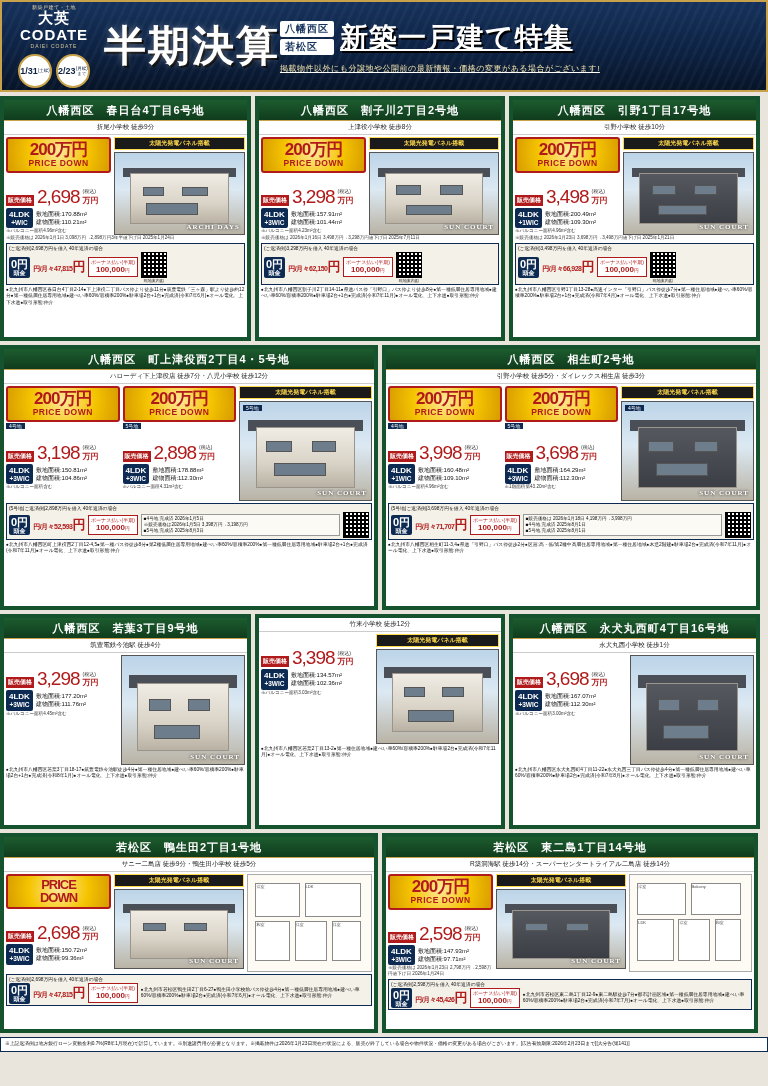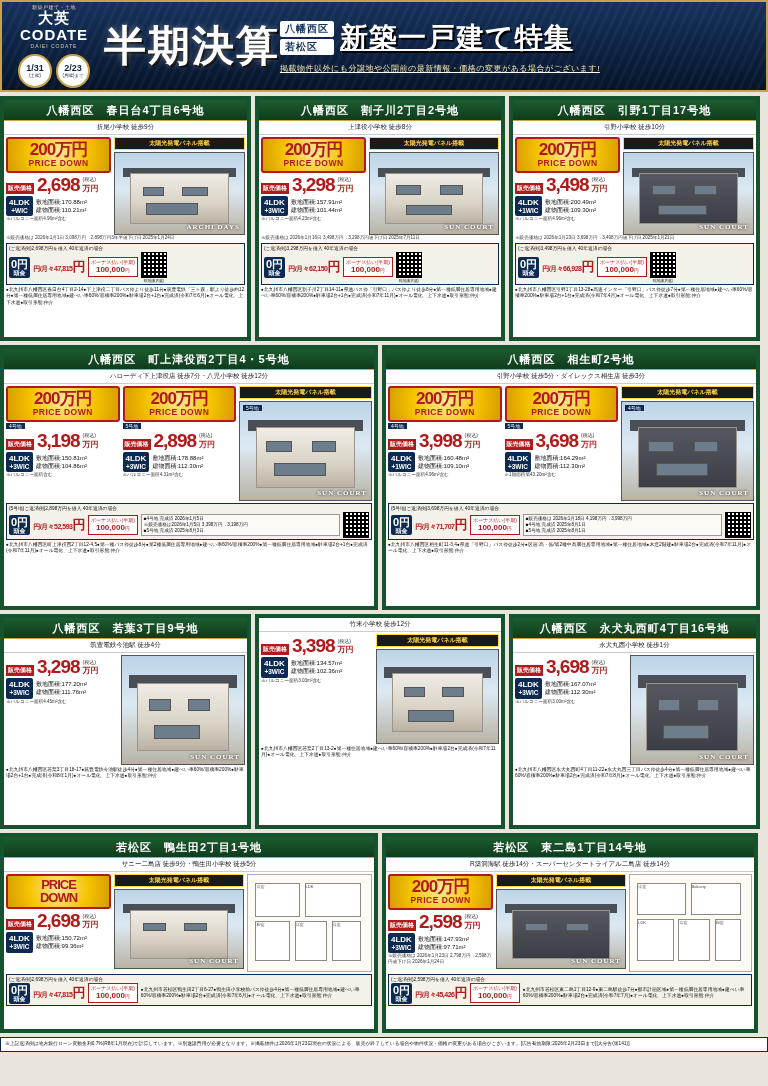--- a/index.html
+++ b/index.html
@@ -29,21 +29,21 @@
   .logo-box {
     width:92px; margin-left:6px; text-align:center; color:#fff; z-index:2;
   }
   .logo-top { font-size:5px; letter-spacing:.5px; color:#e8d9a8; }
   .logo-main { font-size:15px; font-weight:bold; letter-spacing:1px; line-height:1.1; }
   .logo-sub { font-size:5px; color:#d7c79a; letter-spacing:1px;}
   .dates { display:flex; gap:4px; justify-content:center; margin-top:5px;}
   .date-circle{
     width:34px;height:34px;border-radius:50%;
     background:#ffffff;color:#0d2243;border:2px solid #c8a24a;
-    display:flex;flex-direction:column;align-items:center;justify-content:center;
+    display:flex;flex-direction:row;align-items:center;justify-content:center;
     line-height:1;
   }
   .date-circle .d1{font-size:9px;font-weight:bold;}
   .date-circle .d2{font-size:4.5px;margin-top:1px;}
   .hanki {
     z-index:2;
     font-size:42px; font-weight:bold; color:#fff;
     letter-spacing:2px;
     text-shadow: 0 0 6px rgba(255,255,255,.35), 2px 2px 0 #000;
     margin-left:4px;
@@ -93,21 +93,21 @@
   .solar{
     background:#1a1a1a; color:#ffd94a; font-size:6px; text-align:center;
     border:1px solid #ffd94a; padding:1px 2px; font-weight:bold;
   }
 
   .price-line{ display:flex; align-items:flex-end; gap:3px; margin-top:2px;}
   .price-label{
     background:#b01a1a;color:#fff;font-size:6px;font-weight:bold;
     padding:2px 2px; line-height:1.15; text-align:center;
   }
-  .price-num{ font-size:19px; font-weight:bold; color:#b01a1a; letter-spacing:-1px; line-height:1;}
+  .price-num{ font-size:19px; font-weight:normal; color:#b01a1a; letter-spacing:-1px; line-height:1;margin-top:12px;}
   .price-tax{ font-size:5px; color:#333; line-height:1.1;}
   .price-unit{ font-size:8px; font-weight:bold; color:#b01a1a;}
 
   .spec-row{ display:flex; gap:3px; margin-top:2px; align-items:center;}
   .ldk{
     background:#0d2a52;color:#fff;font-size:8px;font-weight:bold;
     text-align:center;padding:2px 3px;line-height:1.15; border-radius:2px;
   }
   .ldk small{ display:block; font-size:6.5px;}
   .areas{ font-size:6px; line-height:1.35;}

